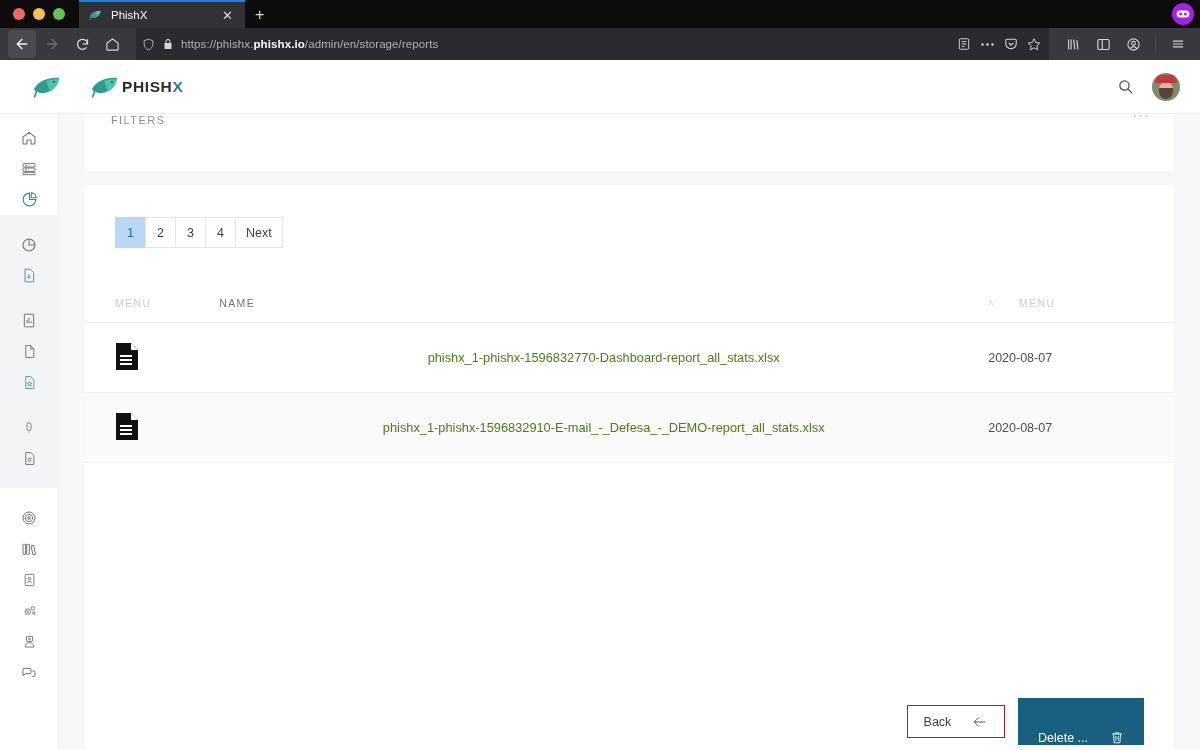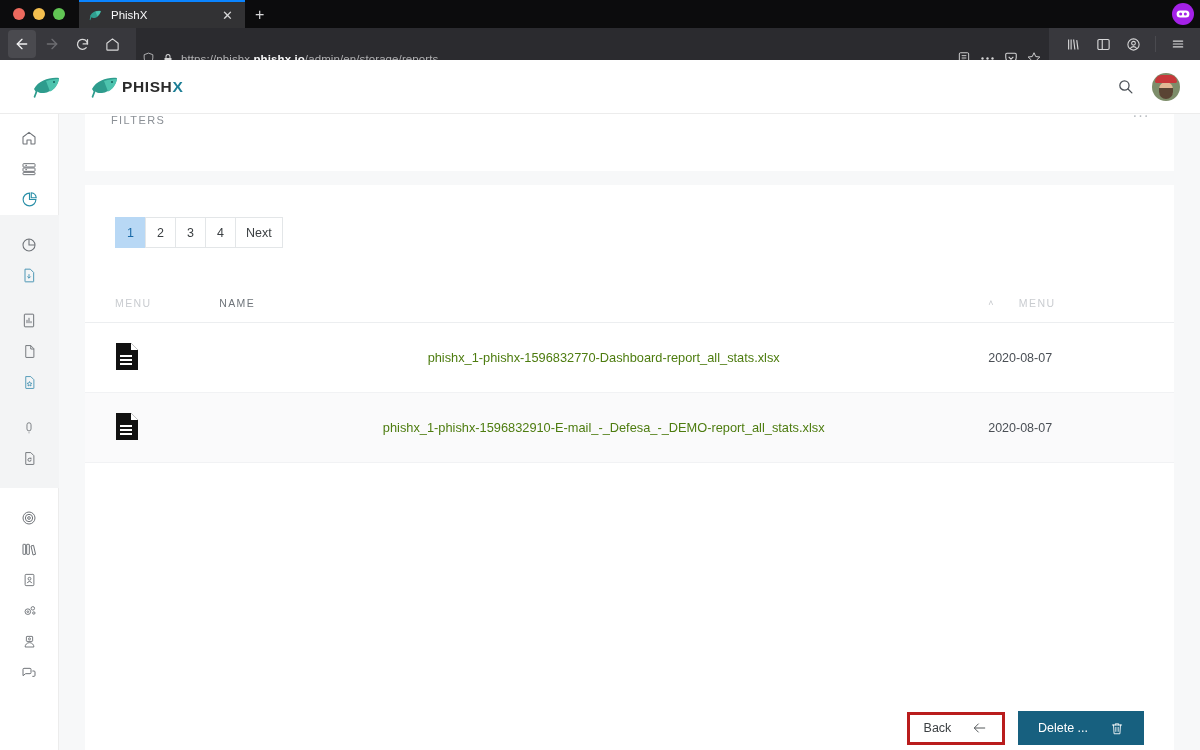--- a/index.html
+++ b/index.html
@@ -42,21 +42,21 @@
     height: 32px; background: #38383d; display: flex; align-items: center; padding: 0 8px; gap: 2px;
   }
   .nav-btn {
     width: 28px; height: 28px; display: flex; align-items: center; justify-content: center;
     border-radius: 4px; color: #d8d8d9;
   }
   .nav-btn.back { background: #4a4a4f; color: #f2f2f3; }
   .nav-btn.fwd { color: #6d6d72; }
   .urlbar {
     flex: 1; height: 42px; background: #2b2b2f; border-radius: 3px; margin: 0 8px;
-    display: flex; align-items: flex-end; padding: 0 6px; gap: 7px;
+    display: flex; align-items: center; padding: 0 6px; gap: 7px;
   }
   .url-text { font-size: 11.5px; color: #b1b1b3; white-space: nowrap; letter-spacing: .1px; }
   .url-text b { color: #f9f9fa; font-weight: 700; }
   .url-actions { display: flex; align-items: center; gap: 9px; margin-left: auto; padding-right: 2px; }
   .toolbar-right { display: flex; align-items: center; gap: 2px; }
   .sep { width: 1px; height: 16px; background: #4a4a4f; margin: 0 6px; }
 
   
   .app-header {
     height: 54px; background: #fff; border-bottom: 1px solid #ececec;
@@ -132,27 +132,27 @@
   td.c-menu { padding-left: 30px; }
   td.c-name { text-align: center; }
   td.c-date { color: #4a4f55; font-size: 12.5px; text-align: left; }
   .file-link { color: #4d7c0f; text-decoration: none; font-size: 12.8px; }
 
   .footer-actions {
     display: flex; justify-content: flex-end; align-items: center; gap: 13px;
     padding: 25px 30px 26px 0; margin-top: auto;
   }
   .btn-back {
-    min-width: 98px; height: 33px; background: #fff; border: 3px solid #b91c1c;
+    min-width: 98px; height: 33px; background: #fff; border: 1px solid #b91c1c;
     display: flex; align-items: center; justify-content: center; gap: 20px;
     font-size: 12.5px; color: #3c4043; padding: 0 13px;
   }
   .btn-delete {
-    min-width: 118px; height: 34px; background: #17607f; color: #fff;
-    display: flex; align-items: center; justify-content: center; gap: 22px;
+    min-width: 118px; height: 47px; background: #17607f; color: #fff;
+    display: flex; align-items: flex-end; justify-content: center; gap: 22px;
     font-size: 12.5px; padding: 0 20px;
   }
   .icon { display: inline-flex; align-items: center; justify-content: center; }
 </style>
 </head>
 <body>
 
 <div id="app">
 
   <div class="titlebar">

